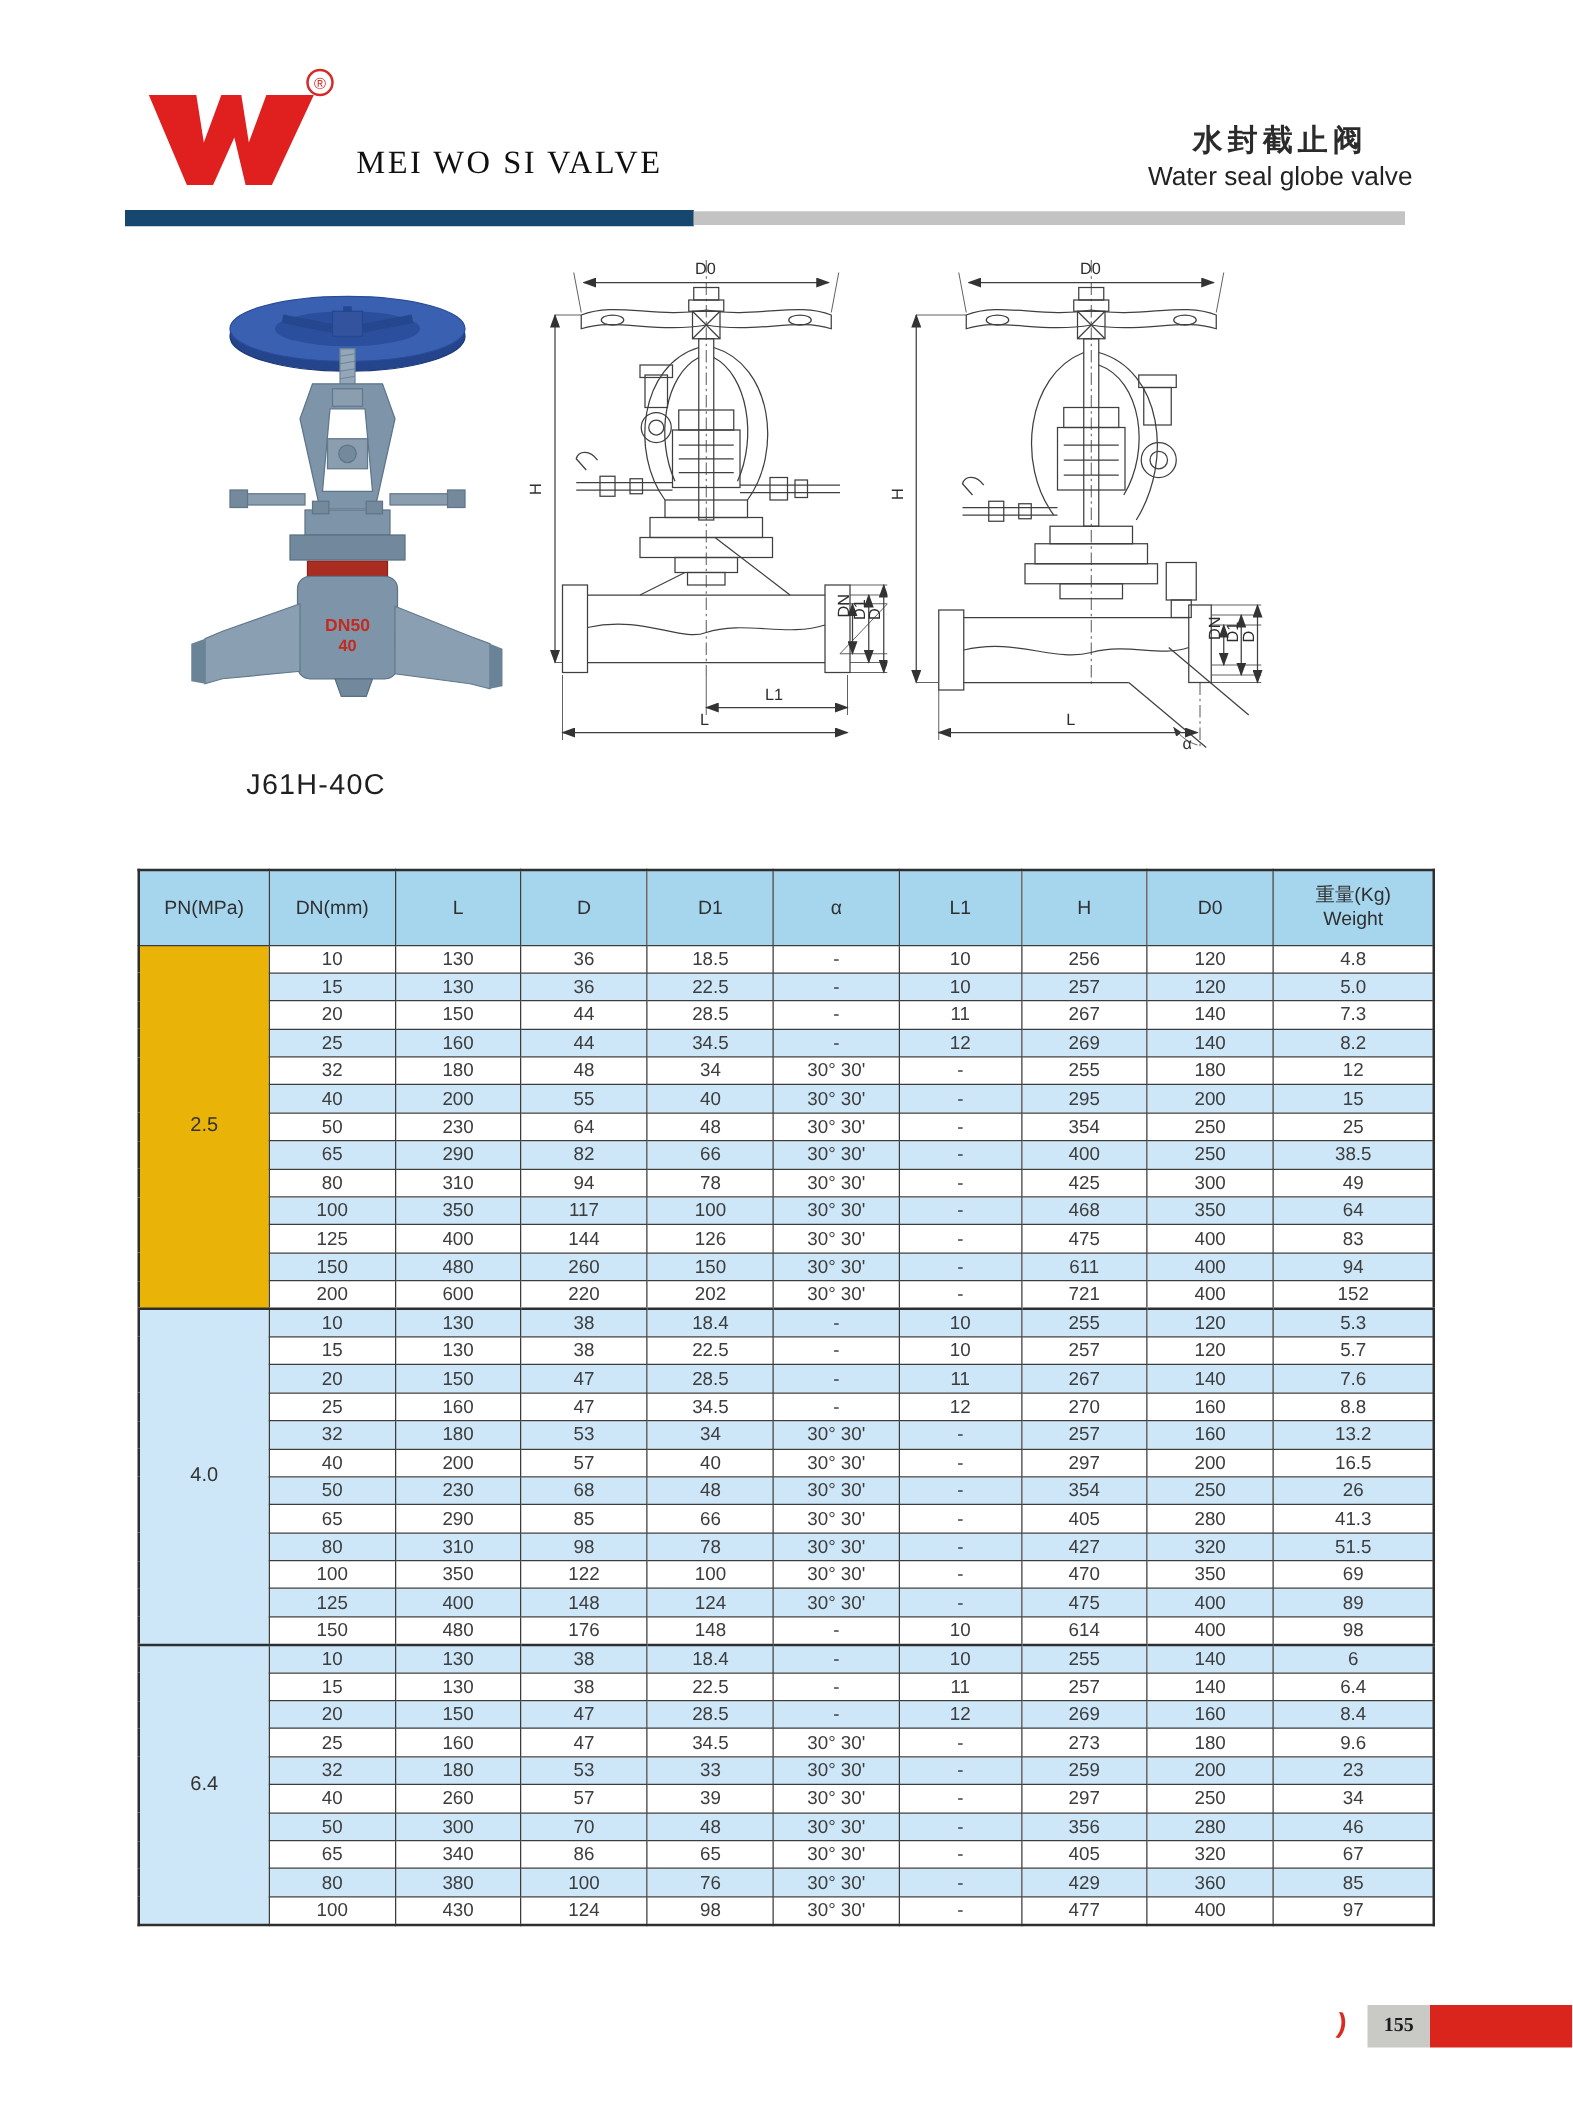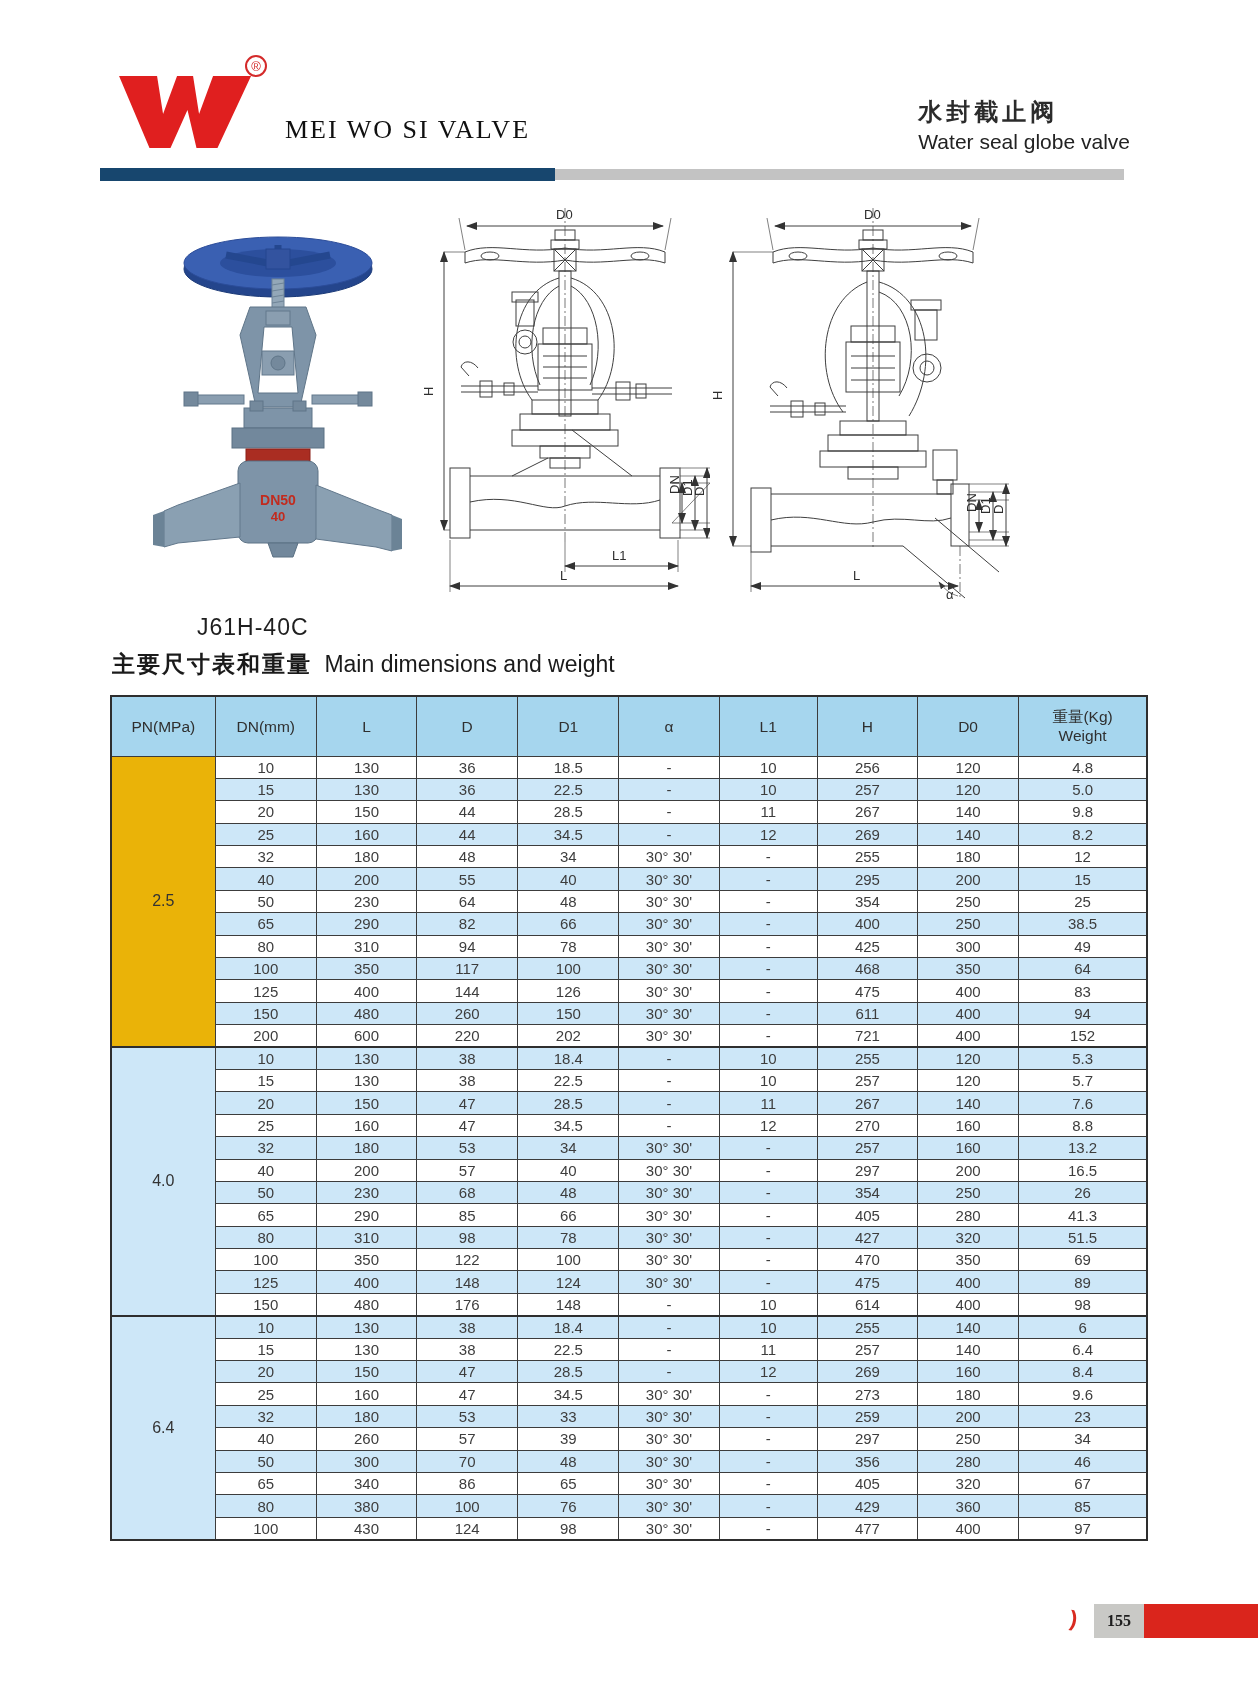--- a/index.html
+++ b/index.html
@@ -6,21 +6,21 @@
   html,body { background:#ffffff; }
   body { font-family:"Liberation Sans", sans-serif; }
   .page { position:relative; width:1258px; height:1683px; background:#fff; overflow:hidden; }
 
   
   .logo-svg { position:absolute; left:108px; top:48px; }
   .brand-cn { position:absolute; left:282px; top:56px; font-size:47px; font-weight:bold;
               letter-spacing:9px; color:#141414; }
   .brand-en { position:absolute; left:285px; top:115px; font-family:Liberation Serif, serif;
               font-size:26px; letter-spacing:2px; color:#101010; }
-  .product-title { position:absolute; right:128px; top:96px; text-align:left; }
+  .product-title { position:absolute; right:128px; top:96px; text-align:center; }
   .prod-cn { font-size:24px; font-weight:bold; letter-spacing:4px; color:#2b2b2b; }
   .prod-en { font-size:21px; color:#222; margin-top:2px; }
   .rule { position:absolute; left:100px; top:168px; width:1024px; height:13px; font-size:0; }
   .rule .navy { display:inline-block; width:455px; height:13px; background:#17466e; vertical-align:top; }
   .rule .gray { display:inline-block; width:569px; height:11px; background:#c3c3c3; vertical-align:top; margin-top:1px; }
 
   
   .photo-svg { position:absolute; left:148px; top:205px; }
   .dwg1 { position:absolute; left:420px; top:200px; }
   .dwg2 { position:absolute; left:703px; top:200px; }
@@ -291,24 +291,20 @@
 
     <line class="cl" x1="257" y1="346" x2="257" y2="398"></line>
     <path class="thin" d="M236,382 C242,390 248,394 255,396" marker-start="url(#ah)"></path>
     <text x="243" y="399" font-size="12">α</text>
 
     <line class="thin" x1="48" y1="352" x2="48" y2="392"></line>
     <line x1="48" y1="386" x2="255" y2="386" marker-start="url(#ah)" marker-end="url(#ah)"></line>
     <text x="150" y="380">L</text>
   </svg>
 
-  <div class="tbl-title">
-    <span class="cn">主要尺寸表和重量</span>
-    <span class="en">Main dimensions and weight</span>
-  </div>
 
   <table class="dim-table">
     <colgroup>
       <col style="width:104px">
         <col style="width:101px">
         <col style="width:100px">
         <col style="width:101px">
       <col style="width:101px">
         <col style="width:100px">
         <col style="width:98px">
@@ -356,21 +352,21 @@
         </tr>
         <tr class="white">
           <td>20</td>
           <td>150</td>
           <td>44</td>
           <td>28.5</td>
           <td>-</td>
           <td>11</td>
           <td>267</td>
           <td>140</td>
-          <td>9.8</td>
+          <td>7.3</td>
         </tr>
         <tr class="blue">
           <td>25</td>
           <td>160</td>
           <td>44</td>
           <td>34.5</td>
           <td>-</td>
           <td>12</td>
           <td>269</td>
           <td>140</td>

